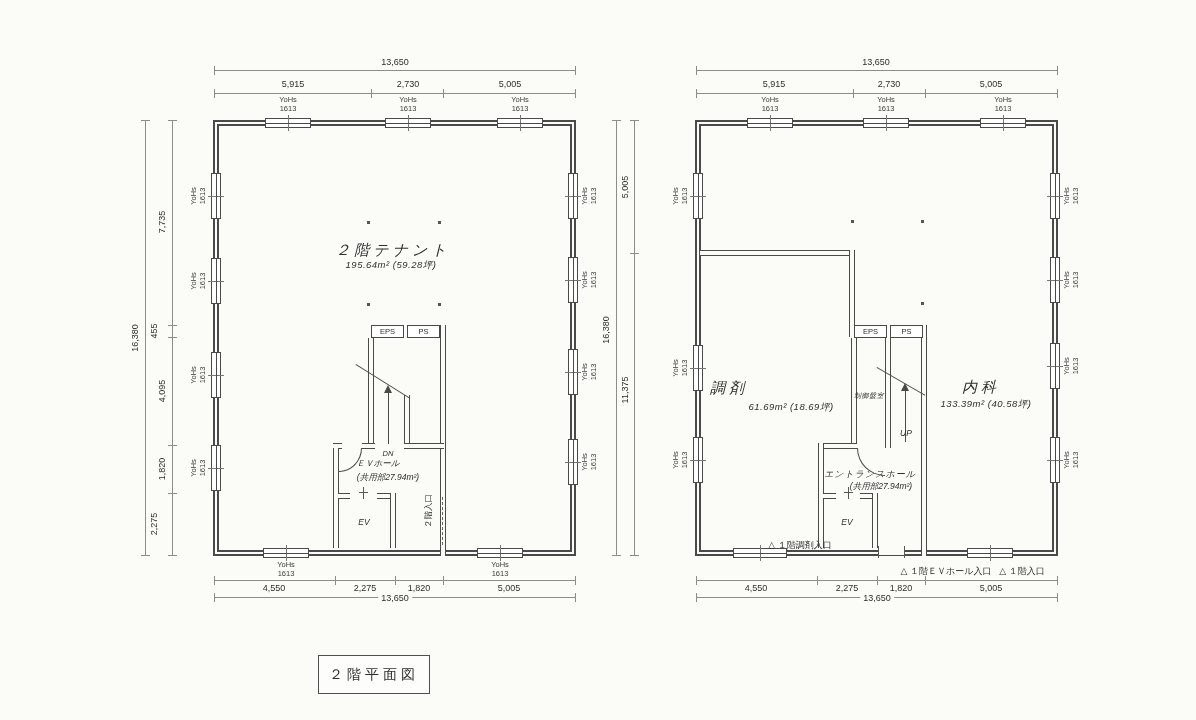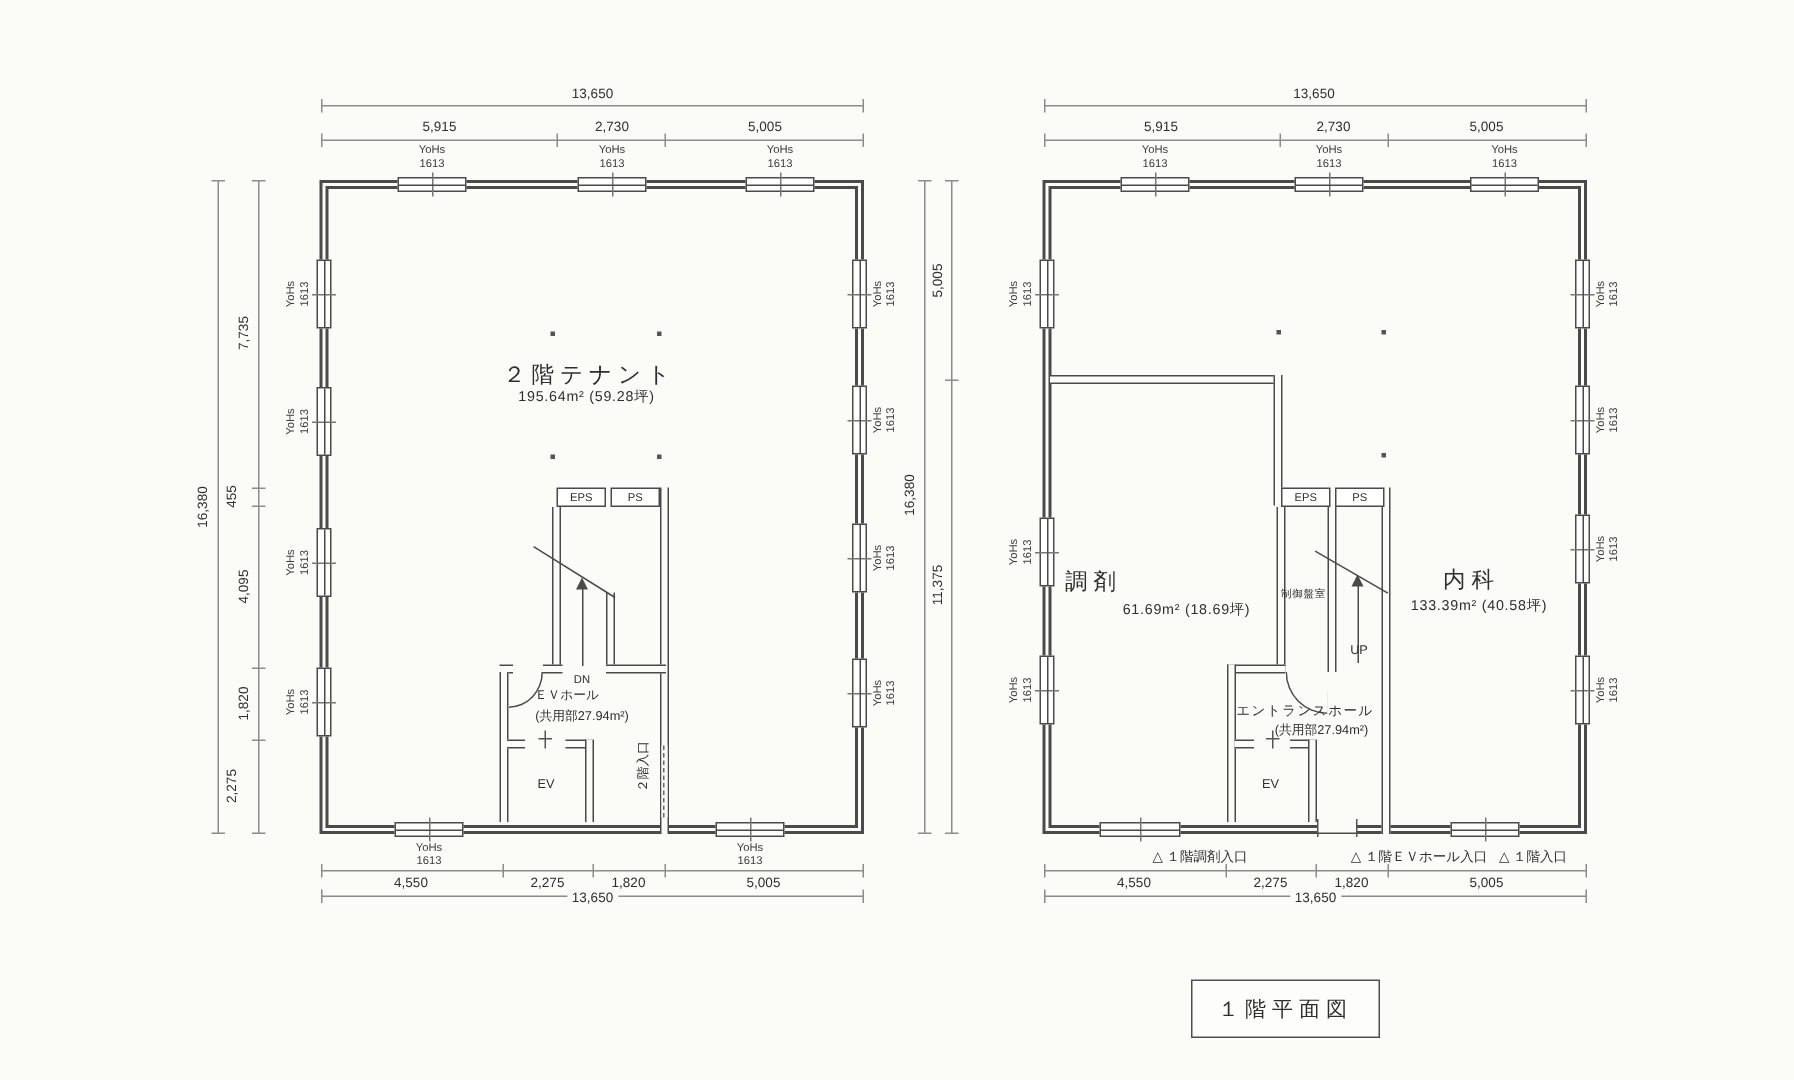--- a/index.html
+++ b/index.html
@@ -30,21 +30,21 @@
   .wlab.rot{transform:translate(-50%,-50%) rotate(-90deg);width:auto;}
   
   .dh{position:absolute;height:1px;background:var(--dim);z-index:2;}
   .dv{position:absolute;width:1px;background:var(--dim);z-index:2;}
   .tk-v{position:absolute;width:1px;height:9px;top:-4px;background:var(--dim);}
   .tk-h{position:absolute;height:1px;width:9px;left:-4px;background:var(--dim);}
   .dl{position:absolute;font-size:9px;color:var(--txt);transform:translateX(-50%);white-space:nowrap;z-index:4;}
   .dl.bg{background:#fbfbf8;padding:0 3px;}
   .dlv{position:absolute;font-size:9px;color:var(--txt);transform:translate(-50%,-50%) rotate(-90deg);white-space:nowrap;z-index:4;}
   
-  .ctext{position:absolute;transform:translate(-50%,-50%);white-space:nowrap;z-index:5;color:var(--txt);}
+  .ctext{position:absolute;transform:translate(-50%,-50%);white-space:nowrap;z-index:5;color:var(--txt);font-style:italic;}
   .vtext{position:absolute;transform:translate(-50%,-50%) rotate(-90deg);white-space:nowrap;z-index:5;color:var(--txt);}
   .rm-title{font-size:15px;letter-spacing:4px;}
   .rm-area{font-size:9.5px;letter-spacing:0.5px;}
   .tiny{font-size:7.5px;}
   .small{font-size:8.5px;}
   .hall{font-size:9px;letter-spacing:1px;}
   
   .cell{position:absolute;border:1px solid var(--line);background:#fff;font-size:7.5px;line-height:11px;text-align:center;box-sizing:border-box;z-index:3;}
   
   .arc{position:absolute;box-sizing:border-box;z-index:3;}
@@ -222,20 +222,21 @@
   <div class="iw-h" style="left:377px;top:493px;width:18px"></div>
   <div class="iw-v" style="left:390px;top:493px;height:55px"></div>
   <div class="ptick-v" style="left:363px;top:487px;height:12px"></div>
   <div class="ptick-h" style="left:359px;top:492px;width:9px"></div>
   <div class="ctext small" style="left:364px;top:522px">EV</div>
 
   <div class="gapfill" style="left:441px;top:497px;width:4px;height:48px"></div>
   <div class="dashline" style="left:442px;top:497px;height:48px"></div>
   <div class="vtext small" style="left:429px;top:511px">２階入口</div>
 
+  <div class="cap" style="left:318px;top:655px;width:110px;height:37px">２階平面図</div>
 
   <div class="ow" style="left:695px;top:120px;width:363px;height:436px"></div>
 
   <div class="dh" style="left:696px;top:70px;width:362px">
     <div class="tk-v" style="left:0"></div>
       <div class="tk-v" style="left:361px"></div>
   </div>
   <div class="dl" style="left:876px;top:57px">13,650</div>
 
   <div class="dh" style="left:696px;top:93px;width:362px">
@@ -362,24 +363,23 @@
   <div class="ptick-v" style="left:848px;top:487px;height:12px"></div>
   <div class="ptick-h" style="left:844px;top:492px;width:9px"></div>
   <div class="ctext small" style="left:847px;top:522px">EV</div>
 
   <div class="win-h" style="left:733px;top:548px;width:54px"></div>
   <div class="gapfill" style="left:878px;top:549px;width:26px;height:6px"></div>
   <div class="ptick-v" style="left:878px;top:546px;height:12px"></div>
   <div class="ptick-v" style="left:904px;top:546px;height:12px"></div>
   <div class="win-h" style="left:967px;top:548px;width:46px"></div>
 
-  <div class="ent" style="left:800px;top:565px">△ １階調剤入口</div>
+  <div class="ent" style="left:800px;top:539px">△ １階調剤入口</div>
   <div class="ent" style="left:946px;top:565px">△ １階ＥＶホール入口</div>
   <div class="ent" style="left:1022px;top:565px">△ １階入口</div>
 
   <div class="ctext rm-title" style="left:729px;top:388px">調剤</div>
   <div class="ctext rm-area" style="left:791px;top:407px">61.69m² (18.69坪)</div>
   <div class="ctext rm-title" style="left:981px;top:387px">内科</div>
   <div class="ctext rm-area" style="left:986px;top:404px">133.39m² (40.58坪)</div>
 
-  <div class="cap" style="left:794px;top:653px;width:124px;height:37px">１階平面図</div>
 
 </div>
 
 </body></html>

